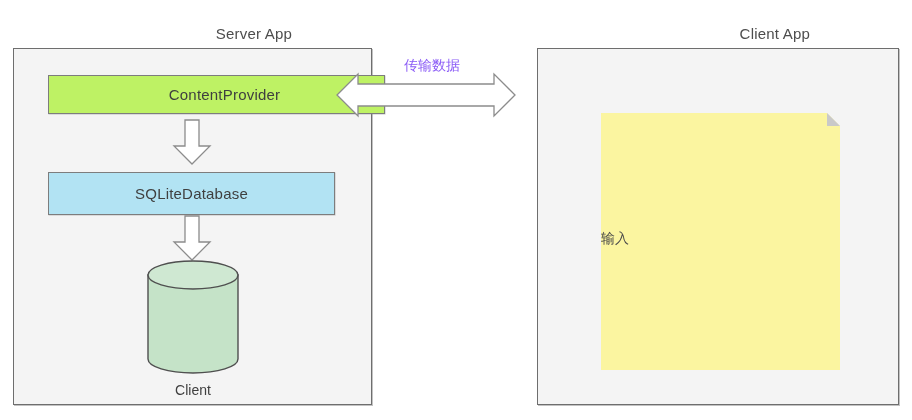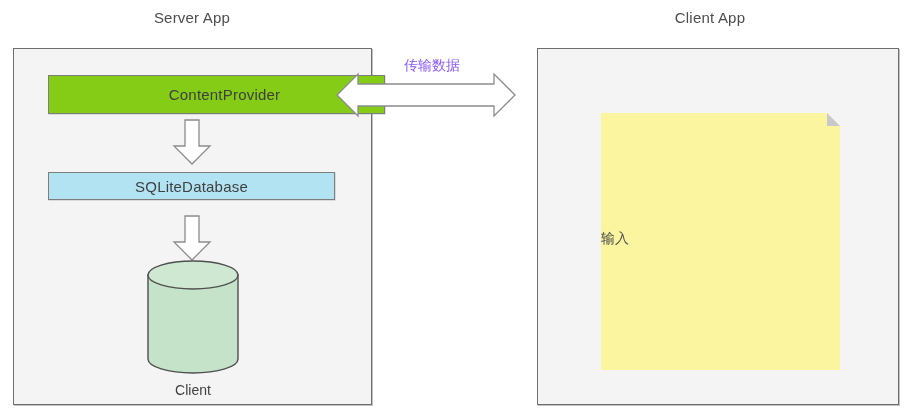--- a/index.html
+++ b/index.html
@@ -17,23 +17,24 @@
     height: 420px;
     background: #ffffff;
     overflow: hidden;
   }
 
   
   .app-title {
     position: absolute;
     font-size: 15px;
     color: #4d4d4d;
-    text-align: center;
+    text-align: right;
     white-space: nowrap;
     letter-spacing: 0.2px;
+    margin-top: 16px;
   }
   #server-title { left: 92px;  top: 9px; width: 200px; }
   #client-title { left: 610px; top: 9px; width: 200px; }
 
   
   .app-container {
     position: absolute;
     background: #f4f4f4;
     border: 1px solid #6e6e6e;
     box-sizing: border-box;
@@ -50,25 +51,25 @@
     display: flex;
     align-items: center;
     justify-content: center;
     font-size: 15px;
     color: #3f3f3f;
     letter-spacing: 0.2px;
     box-shadow: 0.5px 0.5px 0 rgba(140,140,140,0.5);
   }
   #content-provider-box {
     left: 48px; top: 75px; width: 337px; height: 39px;
-    background: #84cc16;
+    background: #bef264;
     padding-left: 16px;
   }
   #sqlite-database-box {
-    left: 48px; top: 172px; width: 287px; height: 28px;
+    left: 48px; top: 172px; width: 287px; height: 43px;
     background: #b2e3f3;
   }
 
   
   .block-arrow-down {
     position: absolute;
     width: 40px;
     height: 46px;
   }
 

